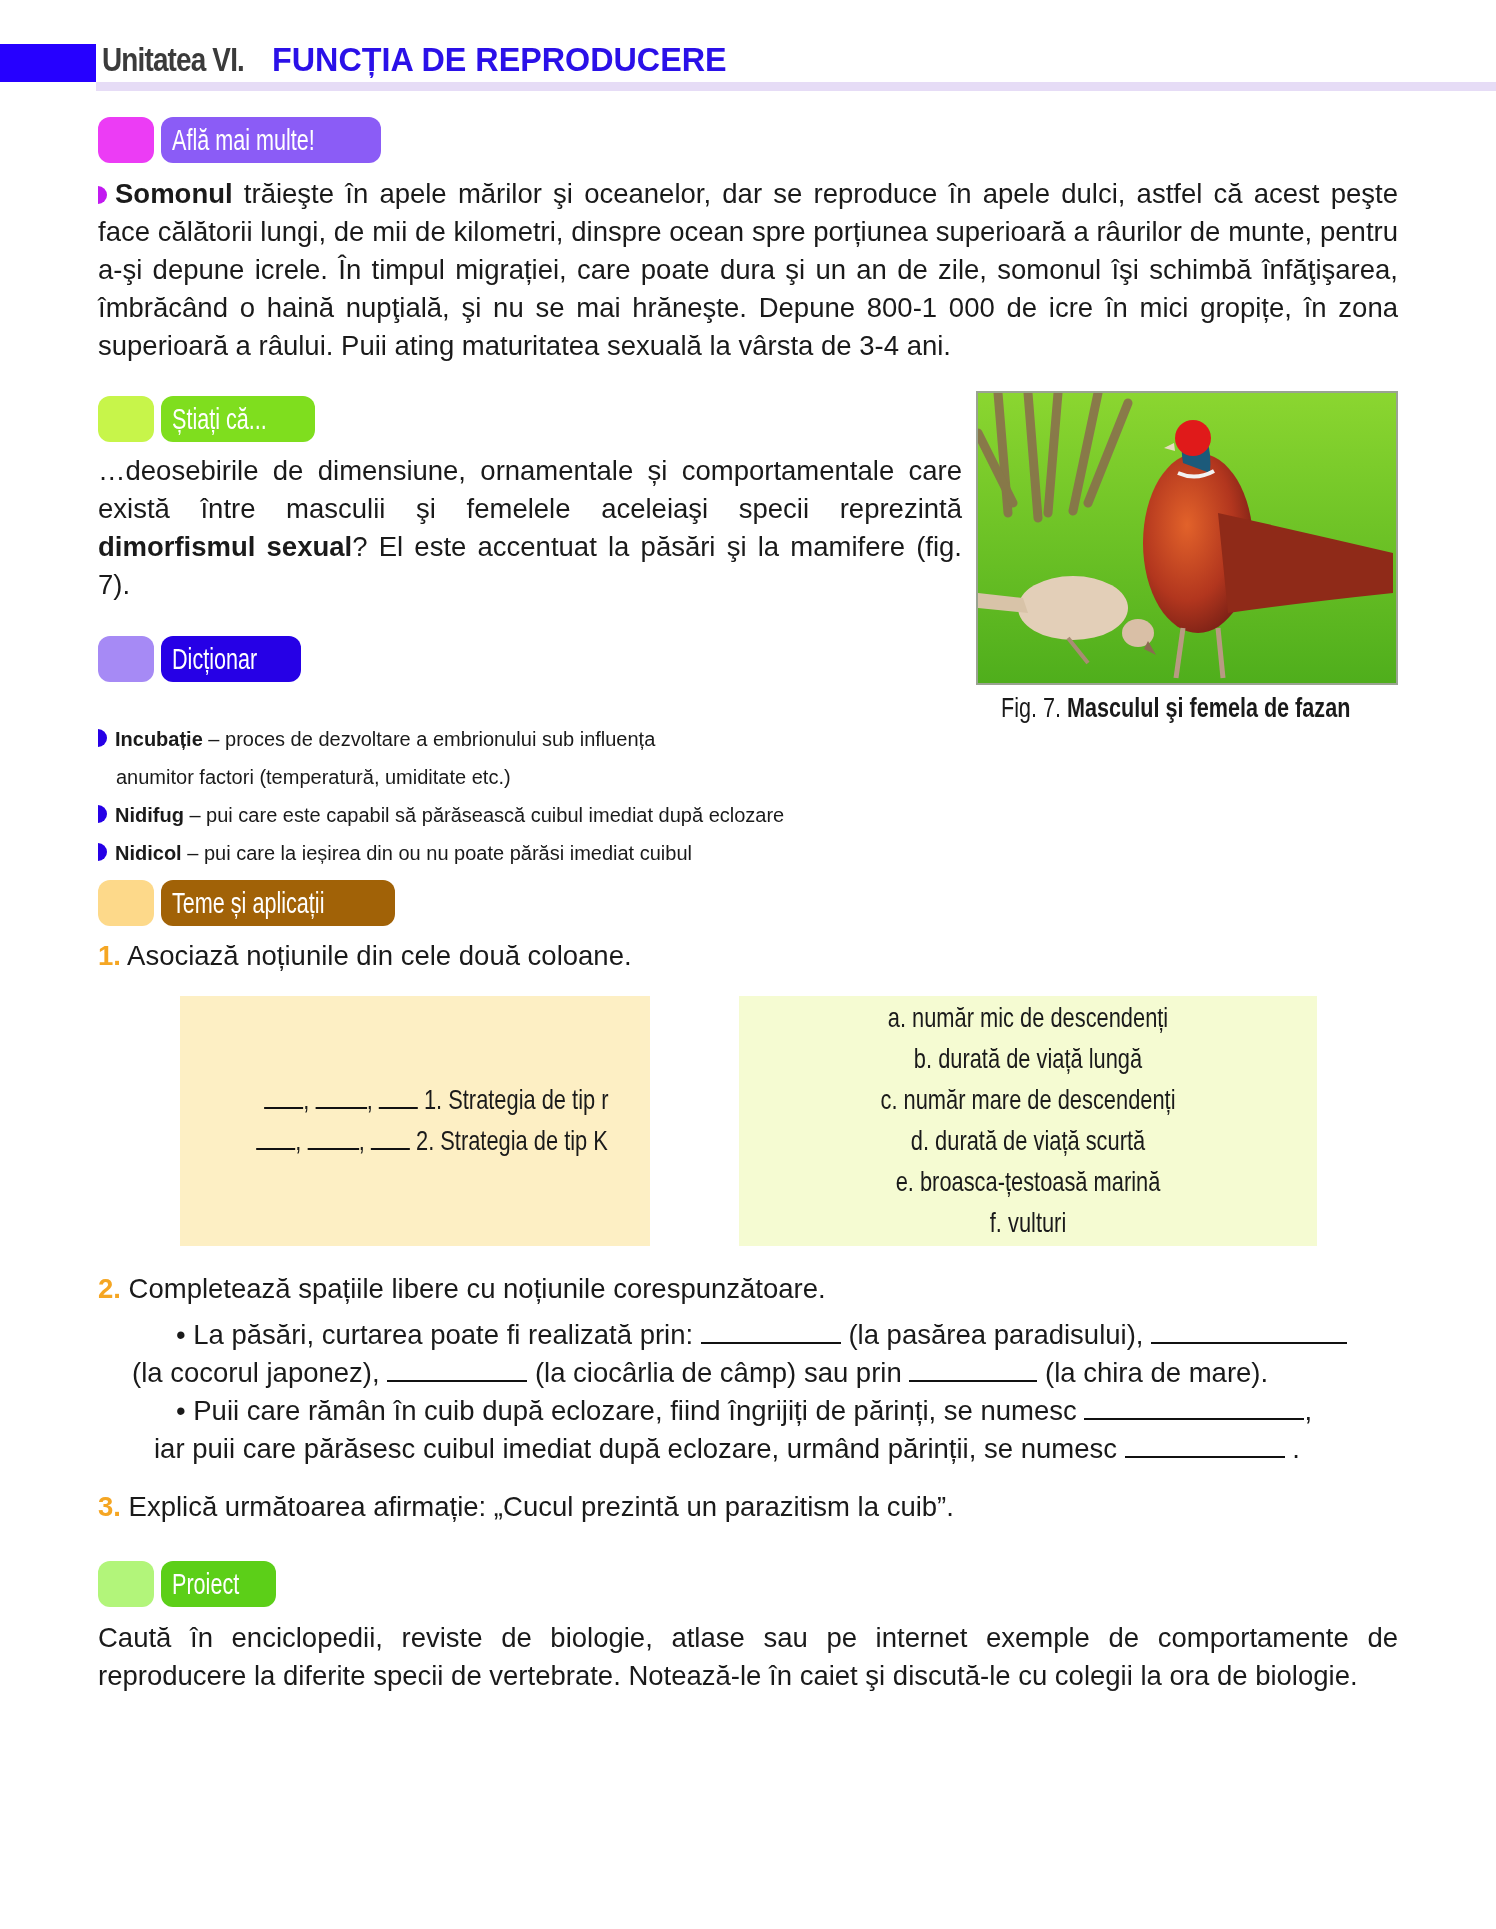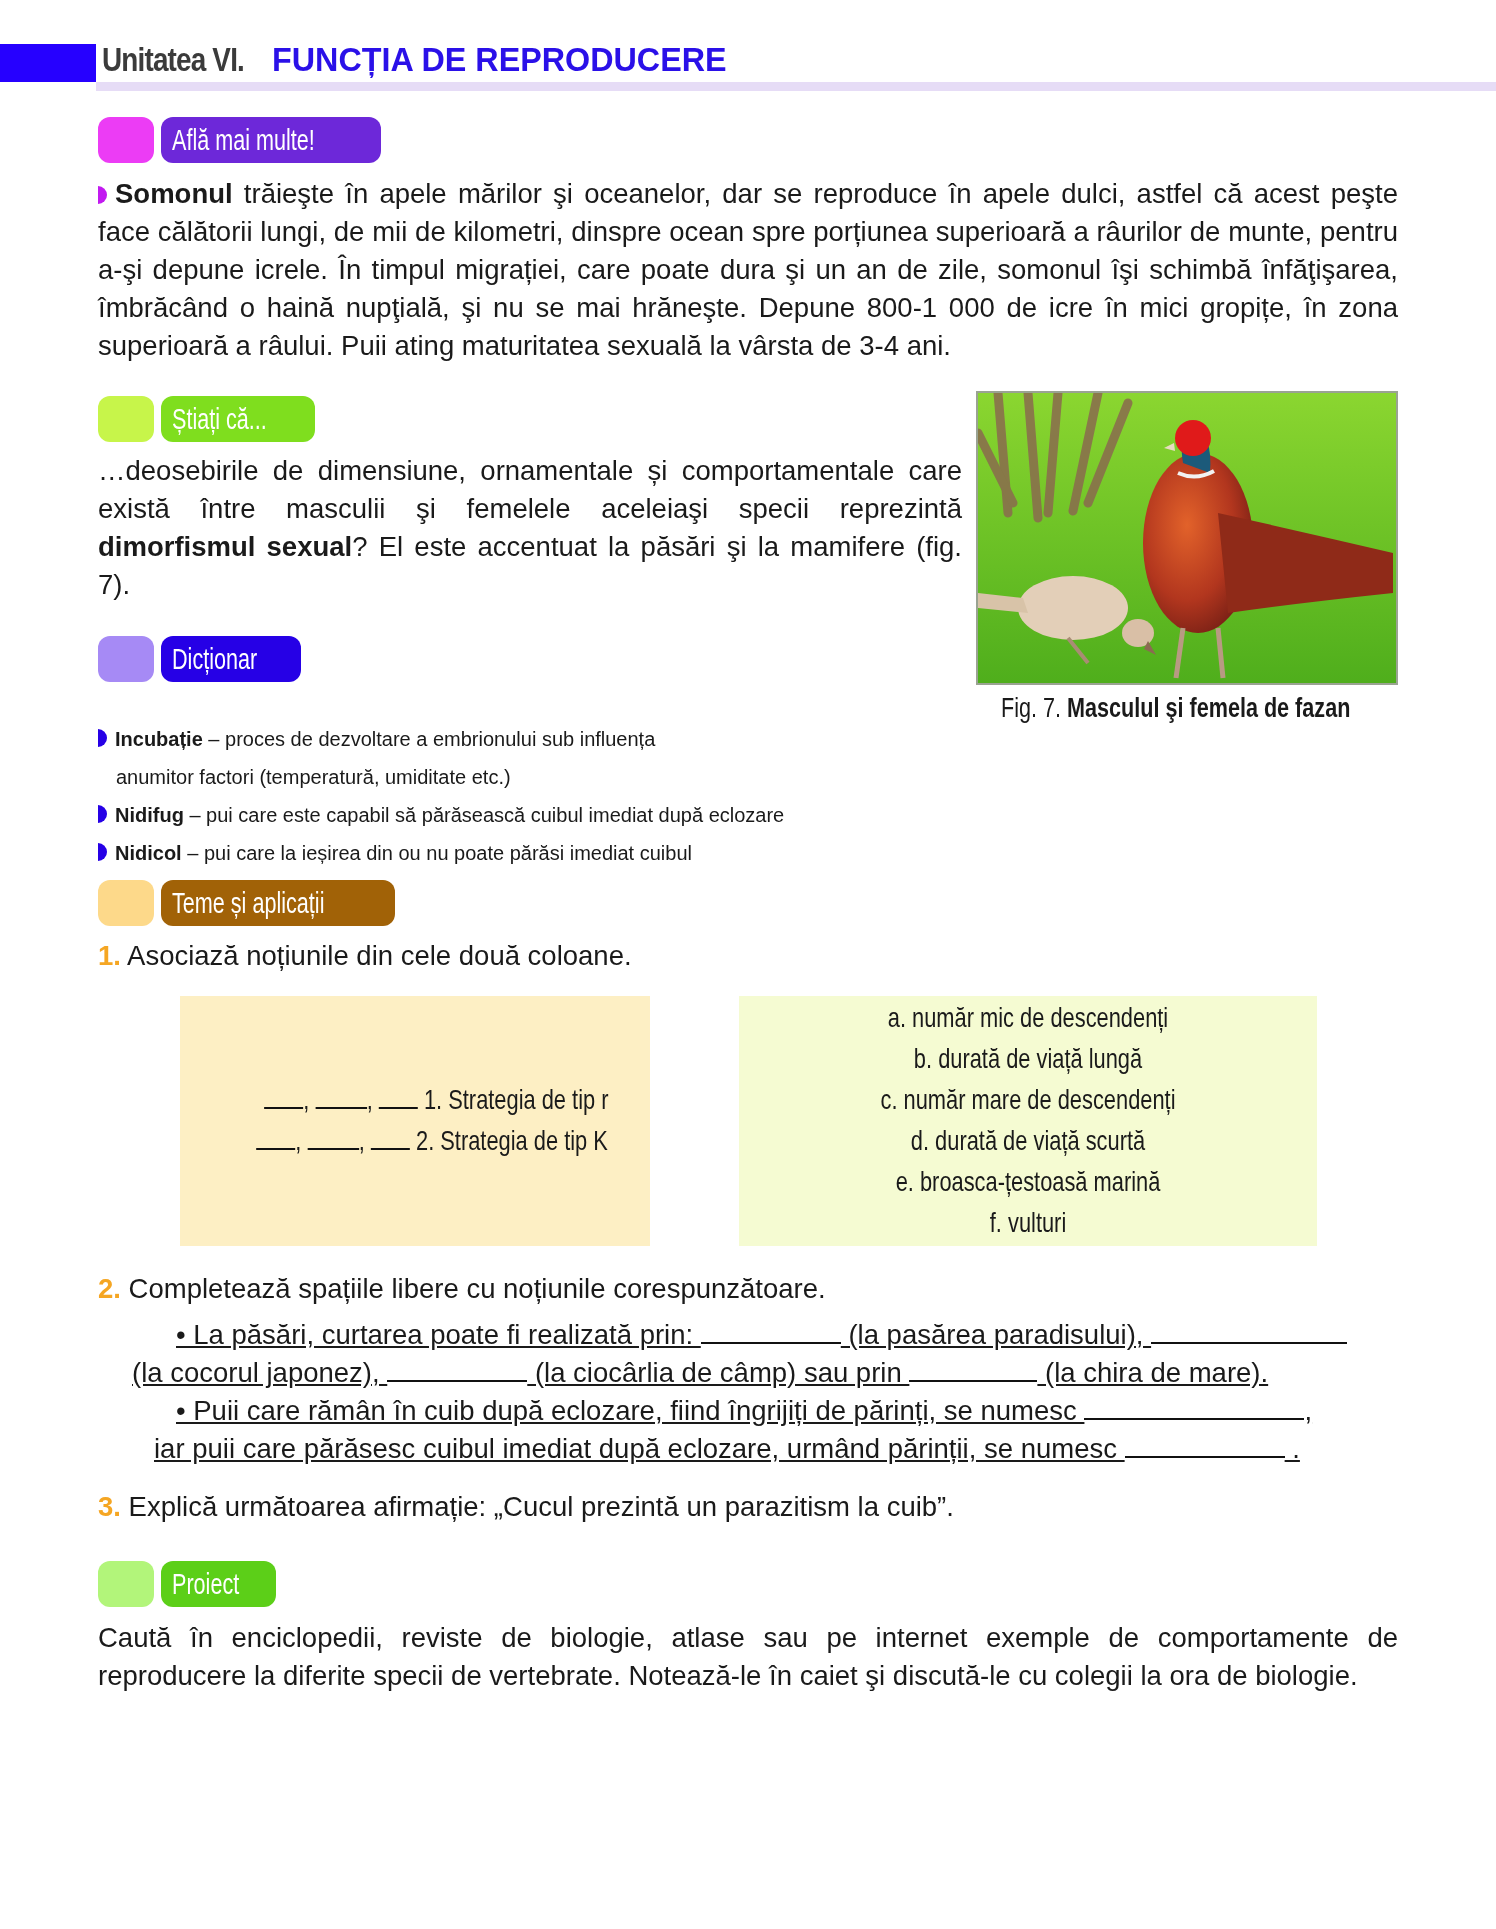--- a/index.html
+++ b/index.html
@@ -34,35 +34,35 @@
   .q .num { color: #f5a623; font-weight: bold; }
 
   .box1 { position: absolute; left: 180px; top: 996px; width: 470px; height: 250px; background: #fdefc4; }
   .box2 { position: absolute; left: 739px; top: 996px; width: 578px; height: 250px; background: #f5fbd2; }
   .box-line { position: absolute; font-size: 28px; white-space: nowrap; transform: scaleX(0.78); }
   .box1 .box-line { transform-origin: right; right: 42px; }
   .box2 .box-line { left: 0; right: 0; text-align: center; transform-origin: center; }
 
   .blank { display: inline-block; border-bottom: 2px solid #111; height: 22px; vertical-align: baseline; }
 
-  .fill { position: absolute; font-size: 27.5px; line-height: 38px; white-space: nowrap; text-decoration: underline; }
+  .fill { position: absolute; font-size: 27.5px; line-height: 38px; white-space: nowrap; }
 
   .pagenum { position: absolute; left: 0; right: 0; top: 1962px; text-align: center; font-family: "Liberation Serif", serif; font-size: 29px; text-decoration: underline; }
 </style>
 </head>
 <body>
 
 <div class="hdr-block"></div>
 <div class="hdr-line"></div>
 <div class="hdr-unit">Unitatea VI.</div>
 <div class="hdr-title">FUNCȚIA DE REPRODUCERE</div>
 
 <div class="tag" style="left:98px; top:117px;">
   <div class="sq" style="background:#ec3cf5;"></div>
-  <div class="lbl" style="background:#6d28d9;"><span>Află mai multe!</span></div>
+  <div class="lbl" style="background:#8b5cf6;"><span>Află mai multe!</span></div>
 </div>
 <div class="para" style="left:98px; top:175px; width:1300px;">
   <span class="bullet" style="background:#c21af0;"></span><b>Somonul</b><span> trăieşte în apele mărilor şi oceanelor, dar se reproduce în apele dulci, astfel că acest peşte face călătorii lungi, de mii de kilometri, dinspre ocean spre porțiunea superioară a râurilor de munte, pentru a-şi depune icrele. În timpul migrației, care poate dura şi un an de zile, somonul îşi schimbă înfăţişarea, îmbrăcând o haină nupţială, şi nu se mai hrăneşte. Depune 800-1 000 de icre în mici gropițe, în zona superioară a râului. Puii ating maturitatea sexuală la vârsta de 3-4 ani.</span>
 </div>
 
 <div class="tag" style="left:98px; top:396px;">
   <div class="sq" style="background:#c7f54a;"></div>
   <div class="lbl" style="background:#7fde1e;"><span>Știați că...</span></div>
 </div>
 <div class="para" style="left:98px; top:452px; width:864px;">

